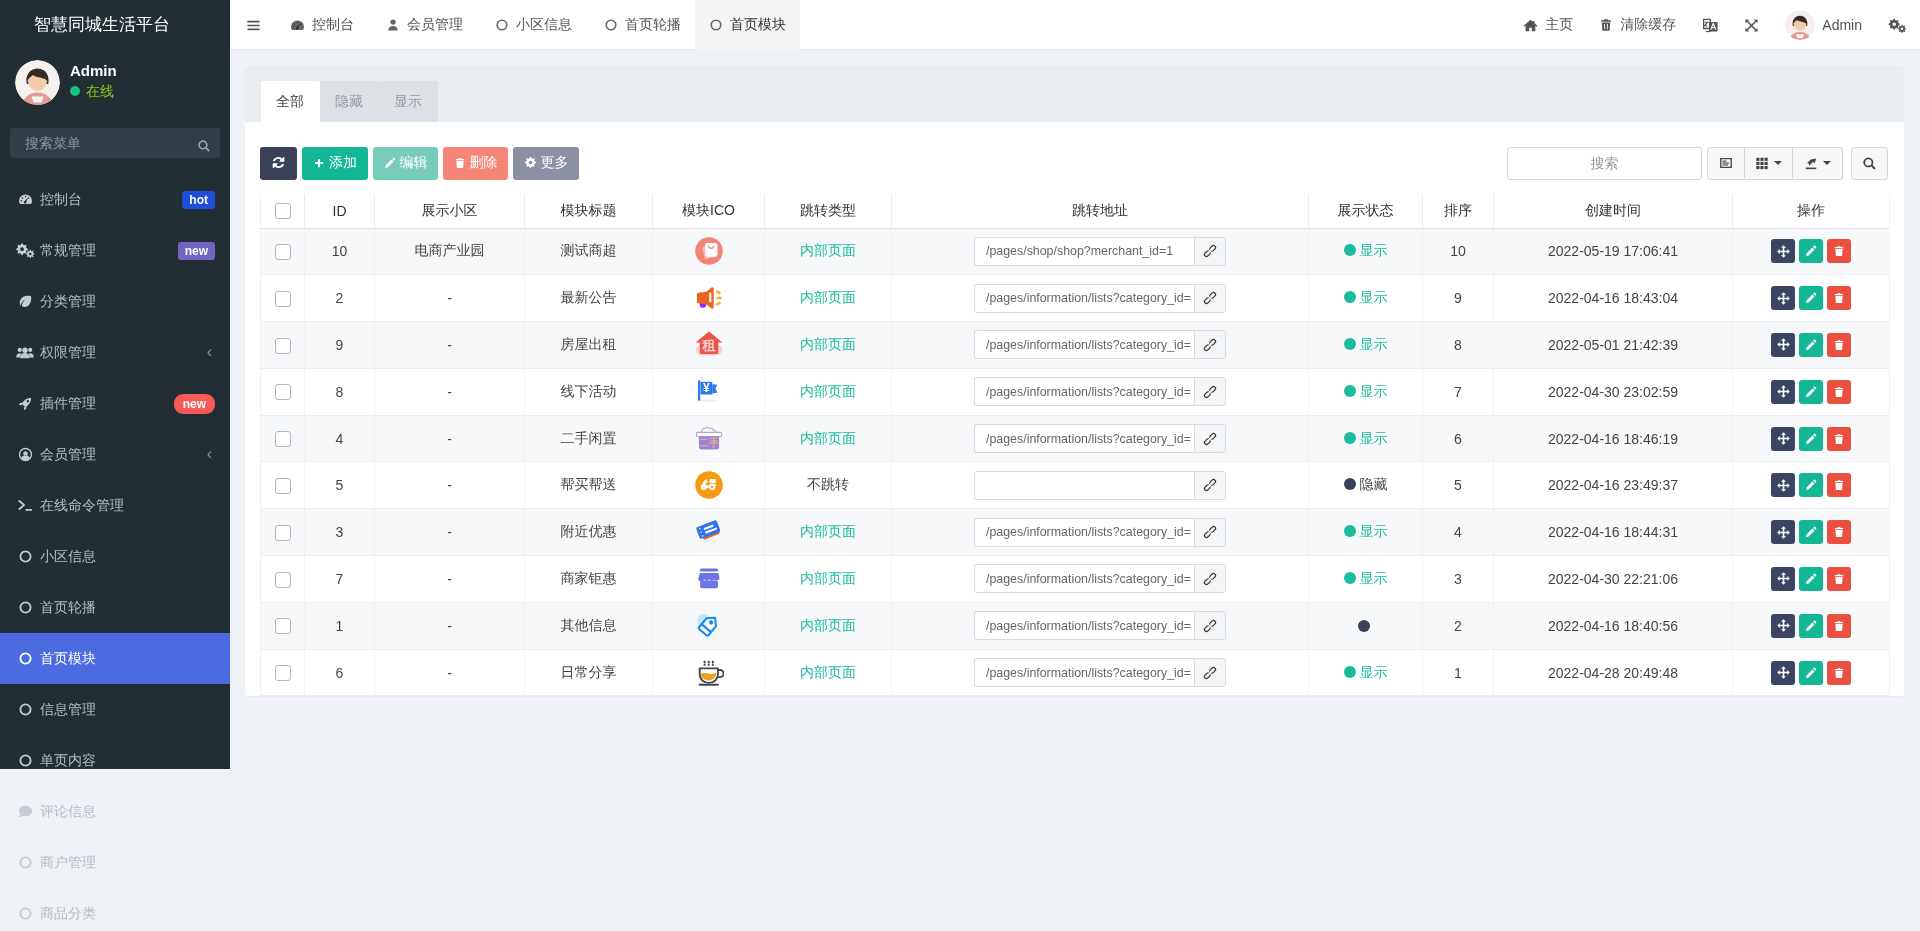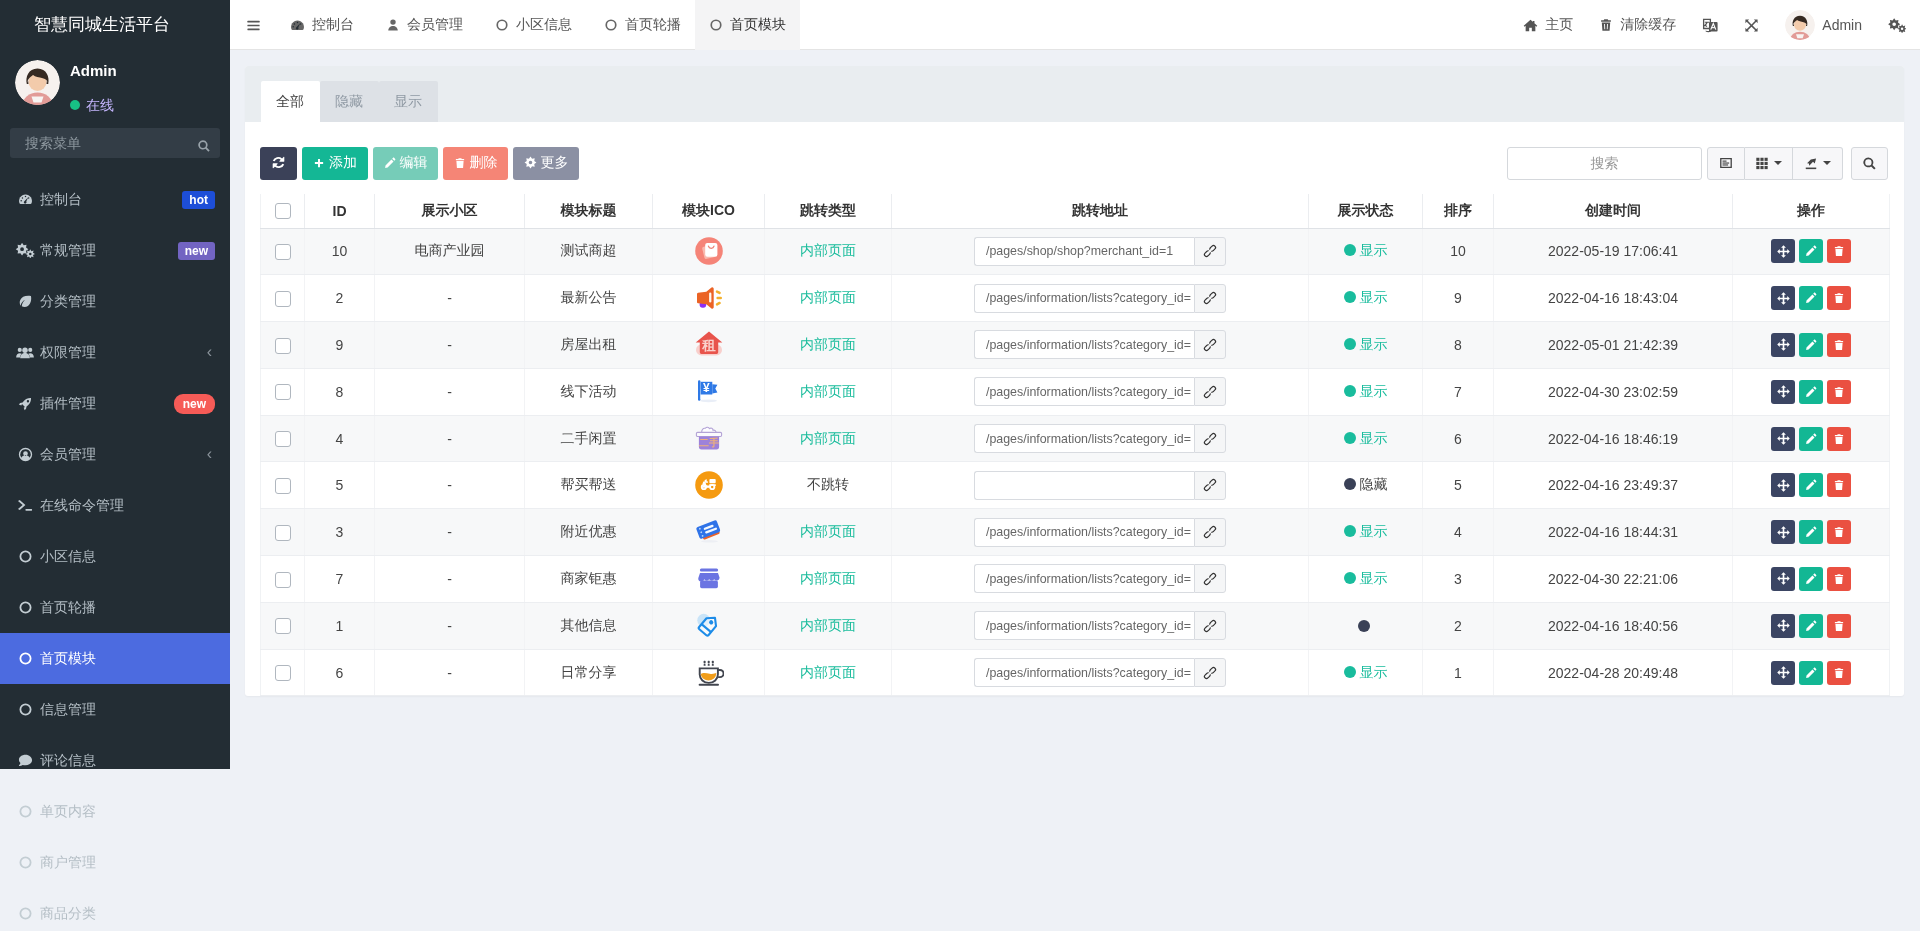--- a/index.html
+++ b/index.html
@@ -7,21 +7,21 @@
 html,body { width:1920px; height:931px; overflow:hidden; font-family:"Liberation Sans", sans-serif; background:#eef1f6; }
 svg { display:inline-block; vertical-align:middle; }
 
 
 .sidebar { position:absolute; left:0; top:0; width:230px; height:769px; background:#232d34; z-index:10; }
 .logo { height:50px; line-height:50px; text-align:center; color:#fff; font-size:17px; background:#232d34; white-space:nowrap; padding-right:26px; }
 .userpanel { padding:10px 15px 0; height:60px; }
 .userpanel .avatar { float:left; width:45px; height:45px; border-radius:50%; overflow:hidden; }
 .userpanel .info { margin-left:55px; padding-top:2px; }
 .userpanel .name { color:#fff; font-weight:bold; font-size:15px; }
-.userpanel .status { margin-top:18px; color:#c4b5fd; font-size:14px; }
+.userpanel .status { margin-top:4px; color:#84cc16; font-size:14px; }
 .userpanel .dot { display:inline-block; width:10px; height:10px; border-radius:50%; background:#17c185; margin-right:6px; }
 .sidesearch { margin:18px 10px 0 10px; position:relative; }
 .sidesearch input { width:210px; height:30px; background:#333d46; border:0; border-radius:3px; color:#aab3ba; font-size:14px; padding:0 30px 0 15px; font-family:"Liberation Sans", sans-serif; outline:none; }
 .sidesearch input::placeholder { color:#8d979e; }
 .sidesearch .mg { position:absolute; right:9px; top:8px; color:#98a2a9; }
 .menu { list-style:none; margin-top:16px; }
 .menu li { height:51px; line-height:51px; position:relative; color:#b4bec5; font-size:14px; cursor:pointer; }
 .menu li .mi { position:absolute; left:15px; top:0; width:20px; height:51px; display:flex; align-items:center; justify-content:center; color:#c3cdd3; }
 .menu li .mt { margin-left:40px; }
 .menu li.active { background:#4c6be0; color:#fff; }
@@ -68,21 +68,21 @@
 .tgroup { display:flex; margin-left:5px; }
 .tbtn { height:33px; background:#f7f7f9; border:1px solid #d5d8dc; display:flex; align-items:center; justify-content:center; color:#444; gap:5px; }
 .tbtn.b1 { width:38px; border-radius:3px 0 0 3px; }
 .tbtn.b2 { width:48px; border-left:0; }
 .tbtn.b3 { width:50px; border-left:0; border-radius:0 3px 3px 0; }
 .tbtn.b4 { width:37px; border-radius:3px; margin-left:8px; }
 .caret { width:0; height:0; border-left:4px solid transparent; border-right:4px solid transparent; border-top:4px solid #444; }
 
 
 table.grid { margin-top:14.5px; border-collapse:collapse; table-layout:fixed; width:1629px; border-left:1px solid #f0f2f4; border-right:1px solid #f0f2f4; }
-table.grid th { height:34px; font-size:14px; color:#333; border-bottom:1px solid #dfe2e6; border-left:1px solid #ebedf0; font-weight:bold; }
+table.grid th { height:34px; font-size:14px; color:#333; border-bottom:1px solid #dfe2e6; border-left:1px solid #ebedf0; font-weight:normal; }
 table.grid td { height:46.8px; text-align:center; font-size:14px; color:#444; border-bottom:1px solid #eceef1; border-left:1px solid #f2f3f5; }
 table.grid th:first-child, table.grid td:first-child { border-left:0; }
 table.grid tr.odd td { background:#f7f8f9; }
 .cb { width:16px; height:16px; border:1px solid #b0b7bf; border-radius:3px; display:inline-block; background:#fff; vertical-align:middle; }
 table.grid td.ttype { color:#1abc9c; }
 .stat-show { color:#19bc9d; }
 .sdot { display:inline-block; width:12px; height:12px; border-radius:50%; vertical-align:-1px; margin-right:4px; }
 .sdot.g { background:#19bc9d; }
 .sdot.d { background:#3a4157; }
 .igroup { display:inline-flex; height:29px; vertical-align:middle; }
@@ -309,28 +309,28 @@
             <use href="#i-circle-o"></use>
           </svg>
         </span><span class="mt">首页模块</span></li>
     <li><span class="mi">
           <svg width="15" height="15" fill="currentColor">
             <use href="#i-circle-o"></use>
           </svg>
         </span><span class="mt">信息管理</span></li>
     <li><span class="mi">
           <svg width="15" height="15" fill="currentColor">
+            <use href="#i-circle-o"></use>
+          </svg>
+        </span><span class="mt">单页内容</span></li>
+    <li><span class="mi">
+          <svg width="15" height="15" fill="currentColor">
             <use href="#i-comment"></use>
           </svg>
         </span><span class="mt">评论信息</span></li>
-    <li><span class="mi">
-          <svg width="15" height="15" fill="currentColor">
-            <use href="#i-circle-o"></use>
-          </svg>
-        </span><span class="mt">单页内容</span></li>
     <li><span class="mi">
           <svg width="15" height="15" fill="currentColor">
             <use href="#i-circle-o"></use>
           </svg>
         </span><span class="mt">商户管理</span></li>
     <li><span class="mi">
           <svg width="15" height="15" fill="currentColor">
             <use href="#i-circle-o"></use>
           </svg>
         </span><span class="mt">商品分类</span></li>

